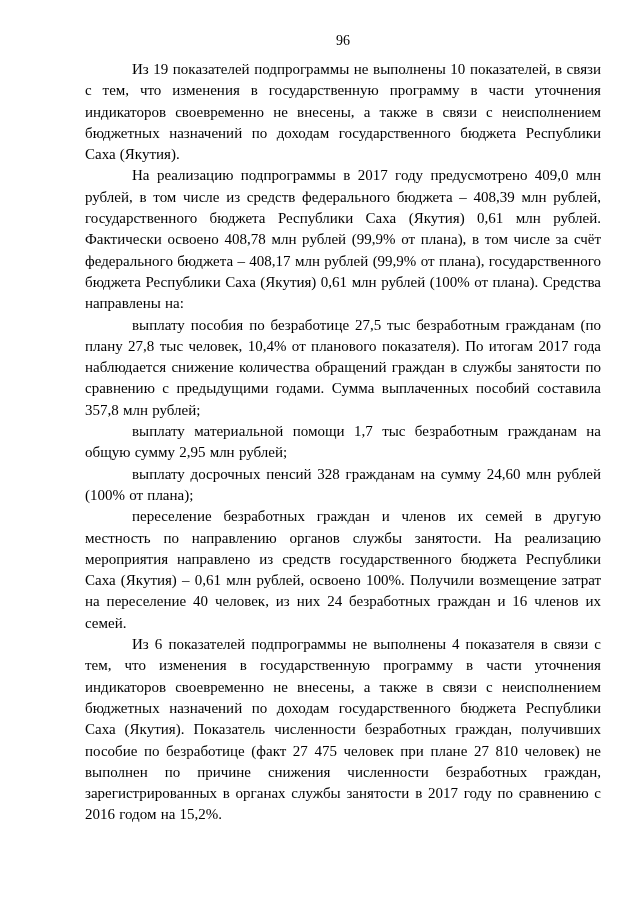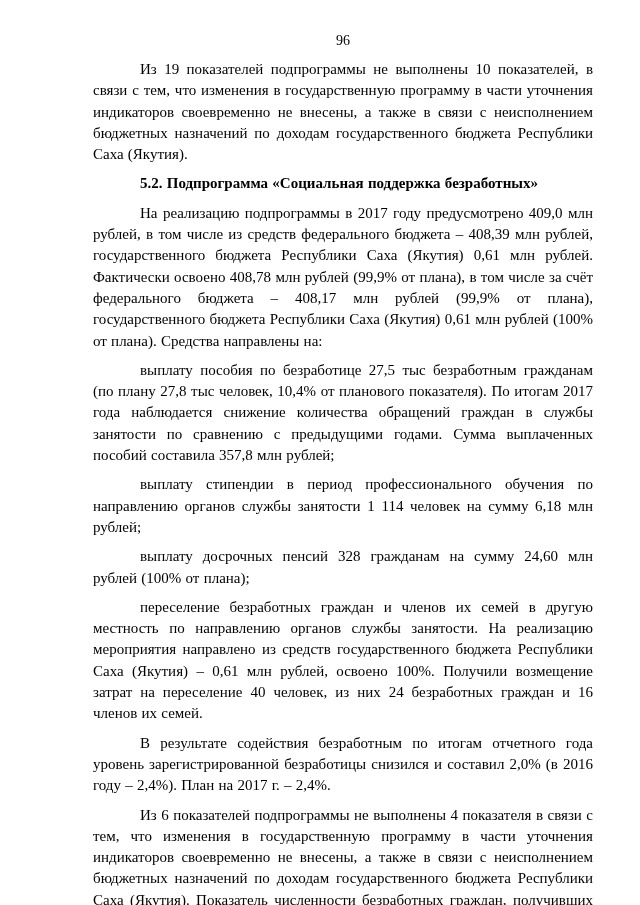--- a/index.html
+++ b/index.html
@@ -20,50 +20,48 @@
     color: #000000;
     overflow: hidden;
   }
   .page-number {
     text-align: center;
     font-size: 14px;
     margin: 0 0 8px 0;
     line-height: 21px;
   }
   .doc p {
-    margin: 8px;
+    margin: 0;
     text-align: justify;
     text-indent: 47px;
     line-height: 21.3px;
     word-spacing: 0.5px;
   }
   .doc p.heading {
     font-weight: bold;
   }
 </style>
 </head>
 <body>
 
 <div class="page">
   <div class="page-number">96</div>
 
   <div class="doc">
     <p>Из 19 показателей подпрограммы не выполнены 10 показателей, в связи с тем, что изменения в государственную программу в части уточнения индикаторов своевременно не внесены, а также в связи с неисполнением бюджетных назначений по доходам государственного бюджета Республики Саха (Якутия).</p>
 
-    <p class="heading">5.2. Подпрограмма «Социальная поддержка безработных»</p>
 
     <p>На реализацию подпрограммы в 2017 году предусмотрено 409,0 млн рублей, в том числе из средств федерального бюджета – 408,39 млн рублей, государственного бюджета Республики Саха (Якутия) 0,61 млн рублей. Фактически освоено 408,78 млн рублей (99,9% от плана), в том числе за счёт федерального бюджета – 408,17 млн рублей (99,9% от плана), государственного бюджета Республики Саха (Якутия) 0,61 млн рублей (100% от плана). Средства направлены на:</p>
 
     <p>выплату пособия по безработице 27,5 тыс безработным гражданам (по плану 27,8 тыс человек, 10,4% от планового показателя). По итогам 2017 года наблюдается снижение количества обращений граждан в службы занятости по сравнению с предыдущими годами. Сумма выплаченных пособий составила 357,8 млн рублей;</p>
 
+    <p>выплату материальной помощи 1,7 тыс безработным гражданам на общую сумму 2,95 млн рублей;</p>
 
-    <p>выплату стипендии в период профессионального обучения по направлению органов службы занятости 1 114 человек на сумму 6,18 млн рублей;</p>
 
     <p>выплату досрочных пенсий 328 гражданам на сумму 24,60 млн рублей (100% от плана);</p>
 
     <p>переселение безработных граждан и членов их семей в другую местность по направлению органов службы занятости. На реализацию мероприятия направлено из средств государственного бюджета Республики Саха (Якутия) – 0,61 млн рублей, освоено 100%. Получили возмещение затрат на переселение 40 человек, из них 24 безработных граждан и 16 членов их семей.</p>
 
-    <p>В результате содействия безработным по итогам отчетного года уровень зарегистрированной безработицы снизился и составил 2,0% (в 2016 году – 2,4%). План на 2017 г. – 2,4%.</p>
 
     <p>Из 6 показателей подпрограммы не выполнены 4 показателя в связи с тем, что изменения в государственную программу в части уточнения индикаторов своевременно не внесены, а также в связи с неисполнением бюджетных назначений по доходам государственного бюджета Республики Саха (Якутия). Показатель численности безработных граждан, получивших пособие по безработице (факт 27 475 человек при плане 27 810 человек) не выполнен по причине снижения численности безработных граждан, зарегистрированных в органах службы занятости в 2017 году по сравнению с 2016 годом на 15,2%.</p>
 
   </div>
 </div>
 
 </body></html>

